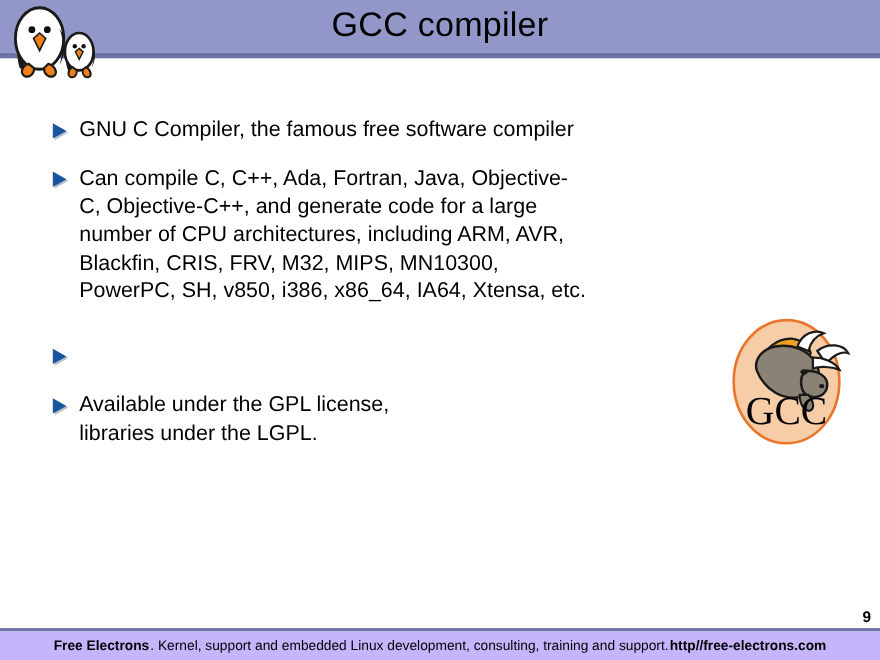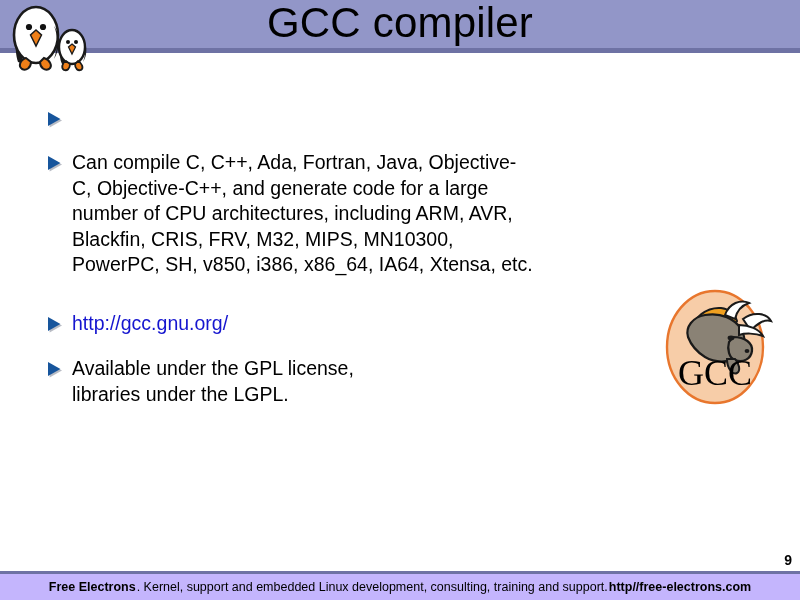--- a/index.html
+++ b/index.html
@@ -33,21 +33,21 @@
     background: #6e72a4;
   }
   #slide-title {
     position: absolute;
     left: 0;
     top: 0;
     width: 800px;
     height: 48px;
     line-height: 46px;
     text-align: center;
-    font-size: 42px;
+    font-size: 31px;
     color: #000000;
     letter-spacing: 0.2px;
   }
 
   
   #penguin-logo {
     position: absolute;
     left: 4px;
     top: 2px;
     width: 92px;
@@ -161,40 +161,40 @@
   <path d="M74 59 C78 61 80 66 77 68 C74 69 71 67 71 62 Z" fill="#ef7f18" stroke="#1a1a1a" stroke-width="1.8"></path>
 </svg>
 
 <div id="slide-body">
 
   <div class="bullet-row" id="bullet-0">
     <svg class="bullet-marker" viewBox="0 0 17 22" xmlns="http://www.w3.org/2000/svg">
       <path d="M3.6 4.4 L16 11.4 L3.6 18.4 Z" fill="#b9bcc4"></path>
       <path d="M2 3 L14.4 10 L2 17 Z" fill="#17559c"></path>
     </svg>
+    <div class="bullet-text">GNU C Compiler, the famous free software compiler</div>
   </div>
 
   <div class="bullet-row" id="bullet-1">
     <svg class="bullet-marker" viewBox="0 0 17 22" xmlns="http://www.w3.org/2000/svg">
       <path d="M3.6 4.4 L16 11.4 L3.6 18.4 Z" fill="#b9bcc4"></path>
       <path d="M2 3 L14.4 10 L2 17 Z" fill="#17559c"></path>
     </svg>
     <div class="bullet-text">Can compile C, C++, Ada, Fortran, Java, Objective-
 C, Objective-C++, and generate code for a large
 number of CPU architectures, including ARM, AVR,
 Blackfin, CRIS, FRV, M32, MIPS, MN10300,
 PowerPC, SH, v850, i386, x86_64, IA64, Xtensa, etc.</div>
   </div>
 
   <div class="bullet-row" id="bullet-2">
     <svg class="bullet-marker" viewBox="0 0 17 22" xmlns="http://www.w3.org/2000/svg">
       <path d="M3.6 4.4 L16 11.4 L3.6 18.4 Z" fill="#b9bcc4"></path>
       <path d="M2 3 L14.4 10 L2 17 Z" fill="#17559c"></path>
     </svg>
-    <div class="bullet-text link">http://gcc.gnu.org/</div>
   </div>
 
   <div class="bullet-row" id="bullet-3">
     <svg class="bullet-marker" viewBox="0 0 17 22" xmlns="http://www.w3.org/2000/svg">
       <path d="M3.6 4.4 L16 11.4 L3.6 18.4 Z" fill="#b9bcc4"></path>
       <path d="M2 3 L14.4 10 L2 17 Z" fill="#17559c"></path>
     </svg>
     <div class="bullet-text">Available under the GPL license,
 libraries under the LGPL.</div>
   </div>

